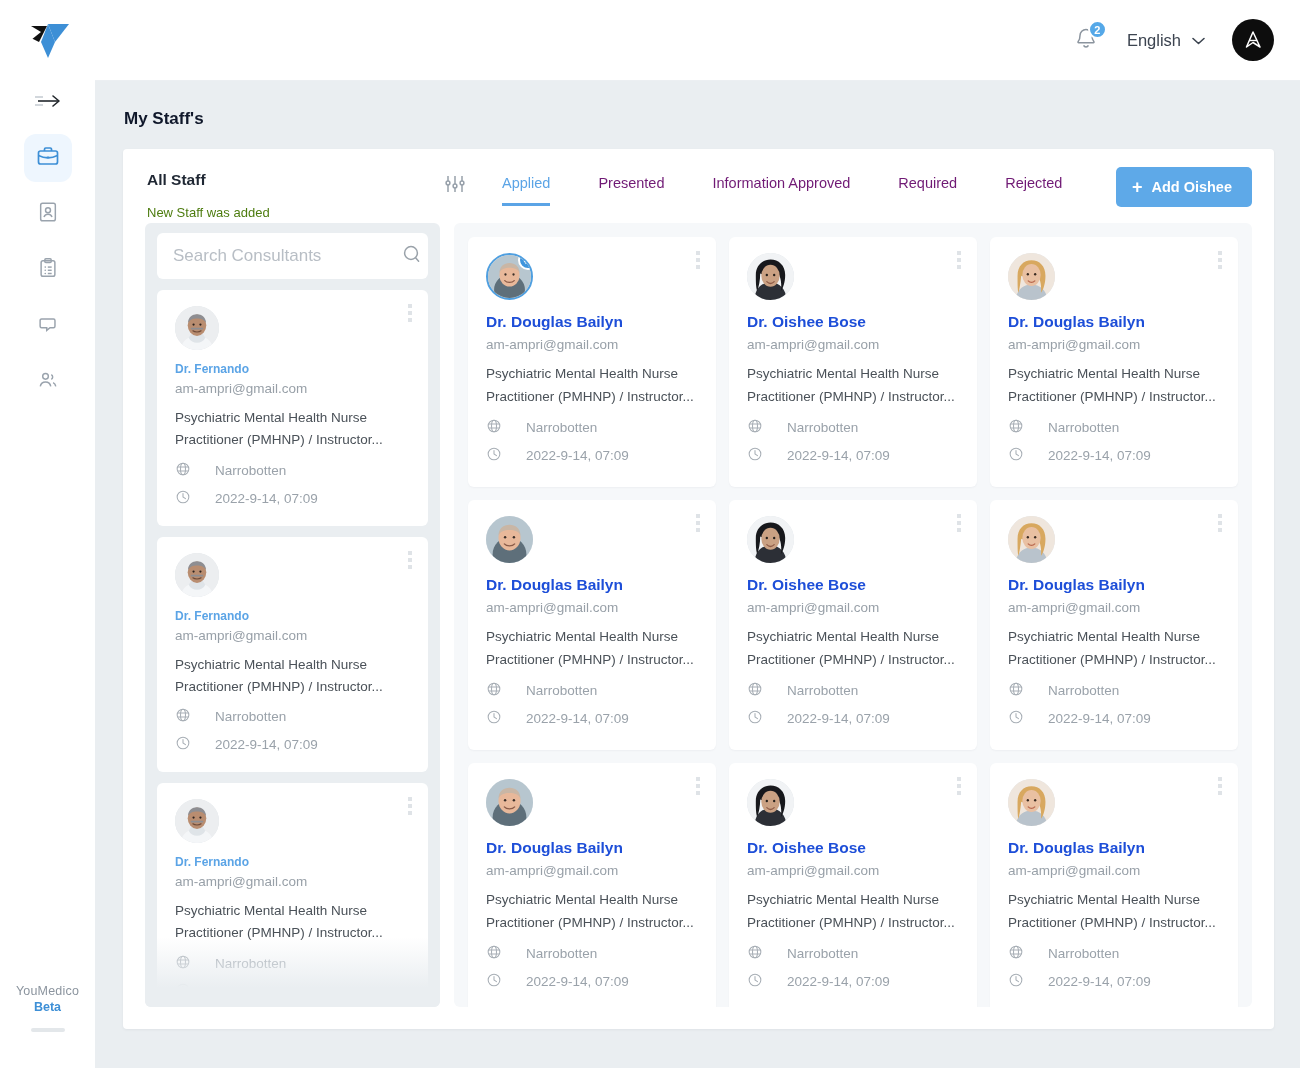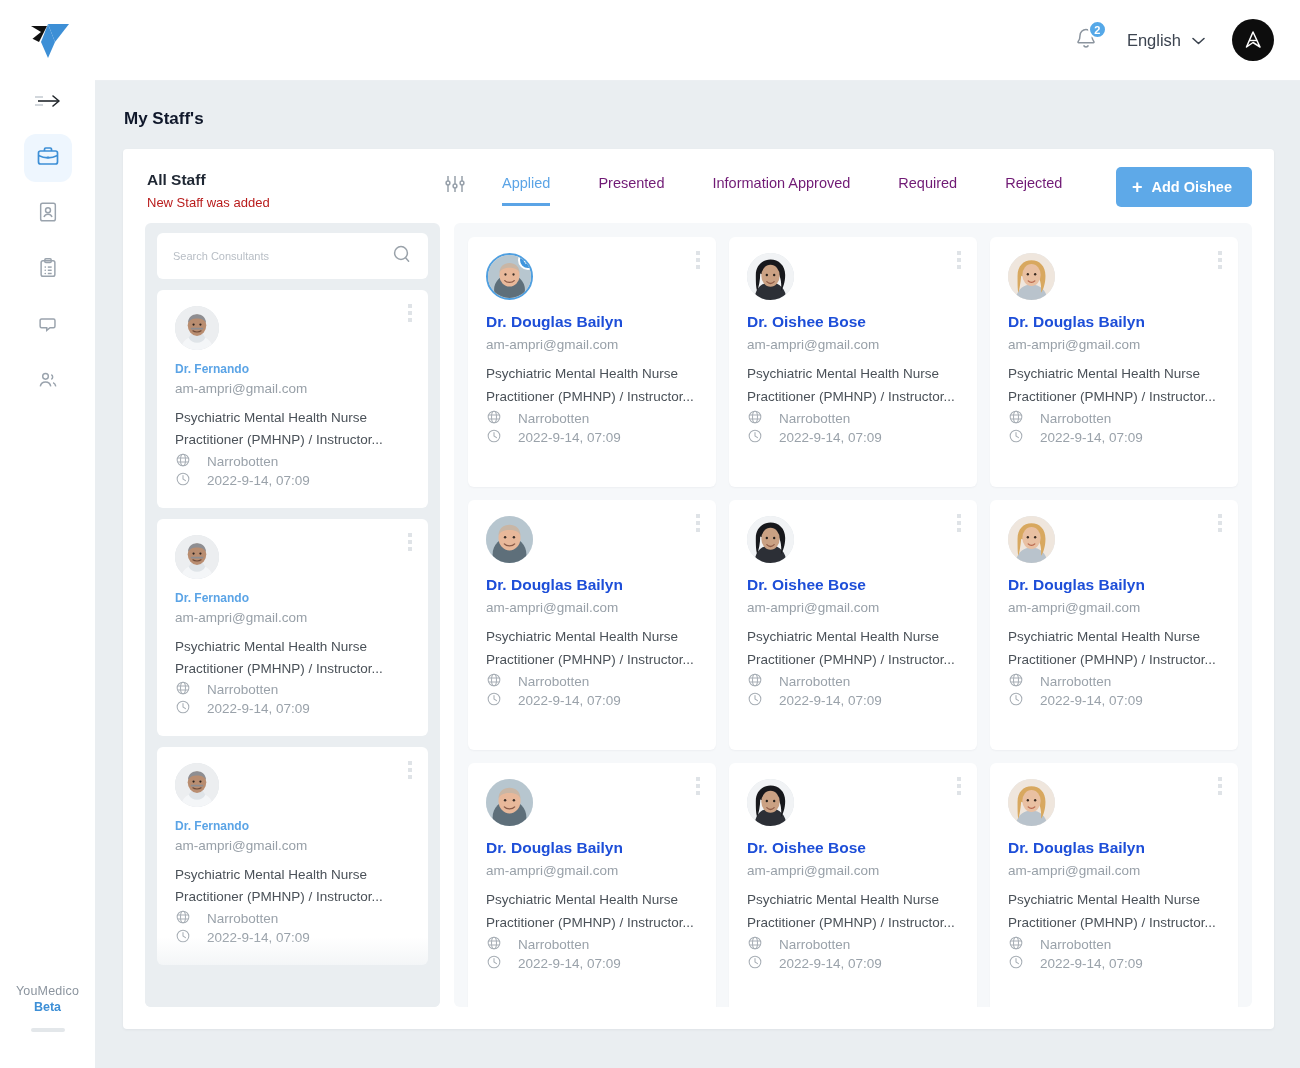--- a/index.html
+++ b/index.html
@@ -66,21 +66,21 @@
     background: #ffffff; border-radius: 4px;
     height: 880px; display: flex; flex-direction: column;
     box-shadow: 0 1px 3px rgba(16,24,40,.05);
     overflow: hidden;
   }
 
   
   .panel-head { display: flex; align-items: flex-start; padding: 22px 22px 0 22px; height: 74px; flex: 0 0 74px; }
   .head-left { width: 295px; flex: 0 0 295px; padding-left: 2px; }
   .head-left .t { font-size: 15.5px; font-weight: 700; color: #1f2733; }
-  .head-left .s { font-size: 13px; color: #b91c1c; margin-top: 6px; }
+  .head-left .s { font-size: 13px; color: #4d7c0f; margin-top: 16px; }
   .filter-btn { width: 30px; flex: 0 0 30px; display:flex; align-items:center; justify-content:center; padding-top: 2px; color:#97a0aa; }
   .tabs { flex: 1 1 auto; display: flex; align-items: center; gap: 4px; padding-left: 32px; }
   .tab {
     font-size: 14.5px; color: #701a75; padding: 2px 0 12px 0; margin-right: 44px;
     border-bottom: 3px solid transparent; white-space: nowrap;
   }
   .tab.active { color: #5ba4e6; border-bottom-color: #5ba4e6; }
   .add-btn {
     background: #5ea9e8; color: #fff; border: none; border-radius: 5px;
     height: 40px; padding: 0 20px 0 16px; font-size: 14.5px; font-weight: 600;
@@ -99,36 +99,36 @@
   .list-col .fade {
     position: absolute; left: 0; right: 0; bottom: 0; height: 70px;
     background: linear-gradient(to bottom, rgba(234,238,241,0), #eaeef1 72%);
     pointer-events: none;
   }
   .search-box {
     background: #fff; border-radius: 6px; height: 46px;
     display: flex; align-items: center; padding: 0 16px; gap: 8px; margin-bottom: 11px;
   }
   .search-box input {
-    border: none; outline: none; flex: 1 1 auto; font-size: 11px; color: #4d7c0f;
+    border: none; outline: none; flex: 1 1 auto; font-size: 17px; color: #4d7c0f;
     font-family: inherit; background: transparent;
   }
   .search-box input::placeholder { color: #b8bec5; }
 
   .mini-card {
     background: #fff; border-radius: 6px; padding: 16px 18px 18px 18px;
     margin-bottom: 11px; position: relative;
   }
   .mini-card .kebab { position: absolute; top: 14px; right: 16px; }
   .mini-card .av { width: 44px; height: 44px; border-radius: 50%; overflow: hidden; background: #dde3e8; }
   .mini-card .nm { color: #5ba4e6; font-size: 12px; font-weight: 600; margin-top: 12px; }
   .mini-card .em { color: #98a0a8; font-size: 13.5px; margin-top: 5px; }
   .mini-card .rl { color: #4a5158; font-size: 13.5px; line-height: 1.65; margin-top: 11px;
                    display: -webkit-box; -webkit-line-clamp: 2; -webkit-box-orient: vertical; overflow: hidden; }
-  .meta { display: flex; align-items: center; gap: 16px; color: #9aa2aa; font-size: 13.5px; margin-top: 0; }
+  .meta { display: flex; align-items: center; gap: 24px; color: #9aa2aa; font-size: 13.5px; margin-top: 9px; }
 
   .grid-col {
     flex: 1 1 auto; background: #f6f8fa; border-radius: 6px; margin-left: 14px;
     padding: 14px; display: grid; grid-template-columns: repeat(3, 1fr);
     grid-auto-rows: 250px; gap: 13px; align-content: start; min-width: 0; overflow: hidden;
   }
   .card {
     background: #fff; border-radius: 6px; padding: 16px 18px; position: relative;
     box-shadow: 0 1px 2px rgba(16,24,40,.04);
   }

